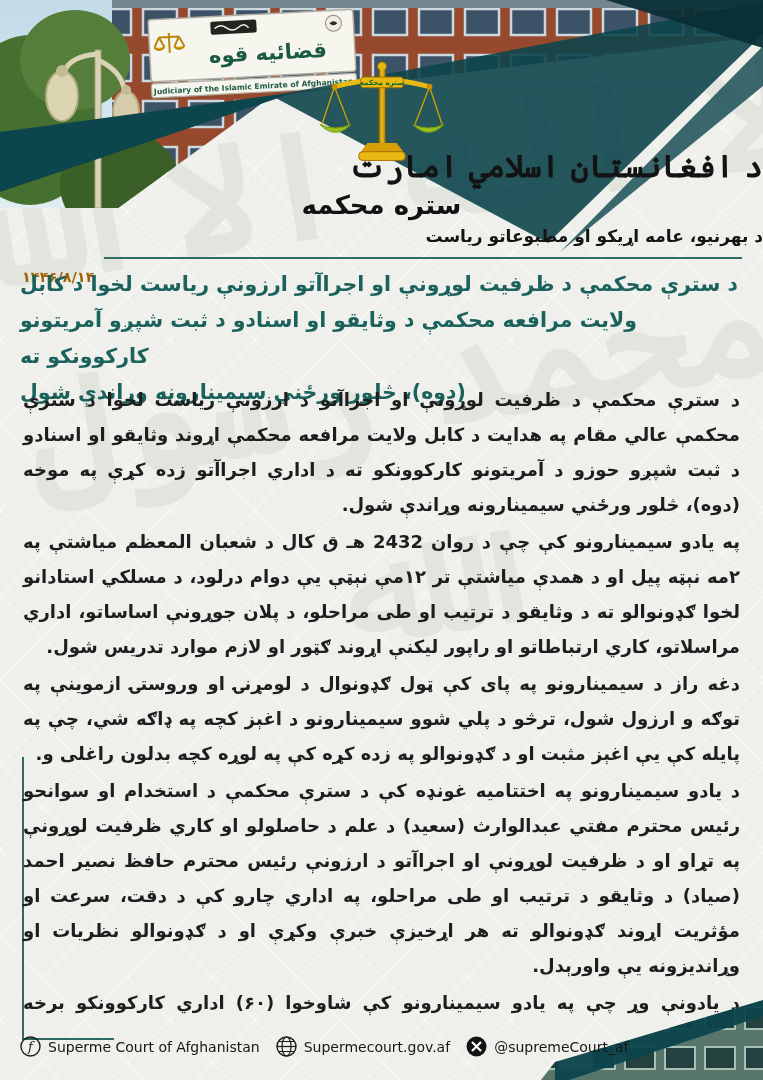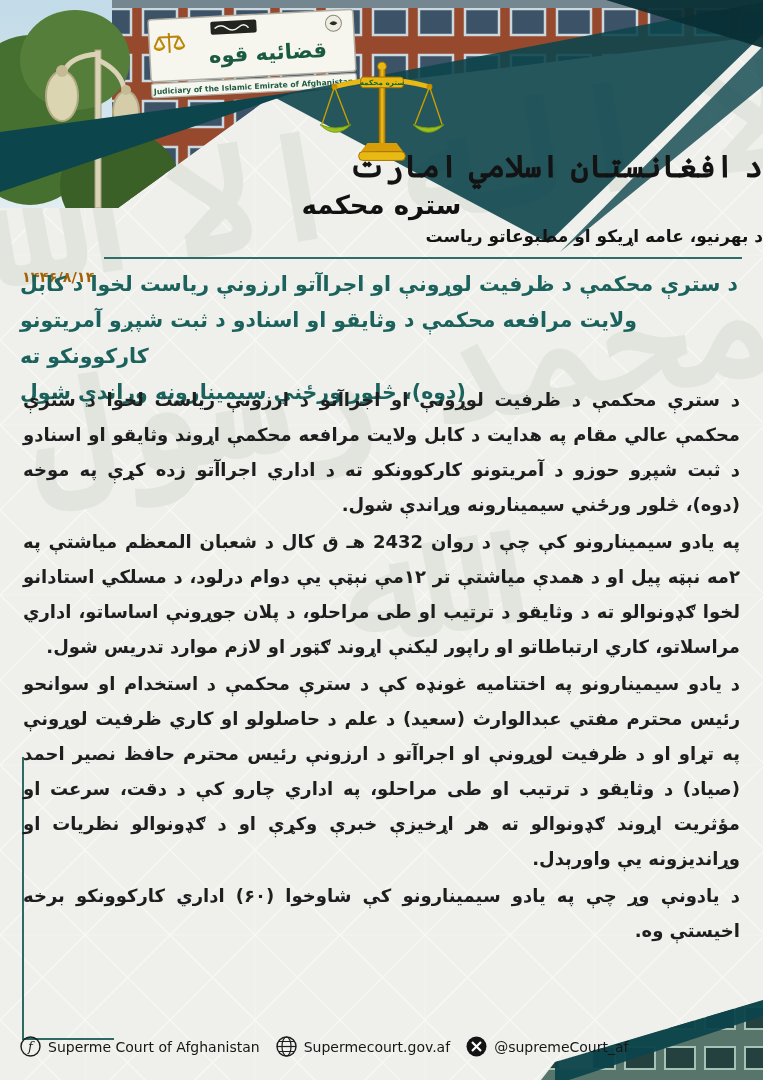--- a/index.html
+++ b/index.html
@@ -174,20 +174,21 @@
 
 <div class="layer headline">
   <div>د سترې محکمې د ظرفیت لوړونې او اجراآتو ارزونې ریاست لخوا د کابل</div>
   <div>ولایت مرافعه محکمې د وثایقو او اسنادو د ثبت شپږو آمریتونو کارکوونکو ته</div>
   <div>(دوه)، څلور ورځني سیمینارونه وړاندې شول</div>
 </div>
 
 <div class="layer body-text">
   <p>د سترې محکمې د ظرفیت لوړونې او اجراآتو د ارزونې ریاست لخوا د سترې محکمې عالي مقام په هدایت د کابل ولایت مرافعه محکمې اړوند وثایقو او اسنادو د ثبت شپږو حوزو د آمریتونو کارکوونکو ته د اداري اجراآتو زده کړې په موخه (دوه)، څلور ورځني سیمینارونه وړاندې شول.</p>
   <p>په یادو سیمینارونو کې چې د روان 2432 هـ ق کال د شعبان المعظم میاشتې په ۲مه نېټه پیل او د همدې میاشتې تر ۱۲مې نېټې یې دوام درلود، د مسلکي استادانو لخوا ګډونوالو ته د وثایقو د ترتیب او طی مراحلو، د پلان جوړونې اساساتو، اداري مراسلاتو، کاري ارتباطاتو او راپور لیکنې اړوند ګټور او لازم موارد تدریس شول.</p>
+  <p>دغه راز د سیمینارونو په پای کې ټول ګډونوال د لومړنۍ او وروستۍ ازموینې په توګه و ارزول شول، ترڅو د پلي شوو سیمینارونو د اغېز کچه په ډاګه شي، چې په پایله کې یې اغېز مثبت او د ګډونوالو په زده کړه کې په لوړه کچه بدلون راغلی و.</p>
   <p>د یادو سیمینارونو په اختتامیه غونډه کې د سترې محکمې د استخدام او سوانحو رئیس محترم مفتي عبدالوارث (سعید) د علم د حاصلولو او کاري ظرفیت لوړونې په تړاو او د ظرفیت لوړونې او اجراآتو د ارزونې رئیس محترم حافظ نصیر احمد (صیاد) د وثایقو د ترتیب او طی مراحلو، په اداري چارو کې د دقت، سرعت او مؤثریت اړوند ګډونوالو ته هر اړخیزې خبرې وکړې او د ګډونوالو نظریات او وړاندیزونه یې واورېدل.</p>
   <p>د یادونې وړ چې په یادو سیمینارونو کې شاوخوا (۶۰) اداري کارکوونکو برخه اخیستې وه.</p>
 </div>
 
 <div class="layer bracket"></div>
 
 <div class="layer footer">
   <div class="item">
     <svg width="21" height="21" viewBox="0 0 21 21">
       <circle cx="10.5" cy="10.5" r="9.5" fill="none" stroke="#1c1c1c" stroke-width="1.4"></circle>

